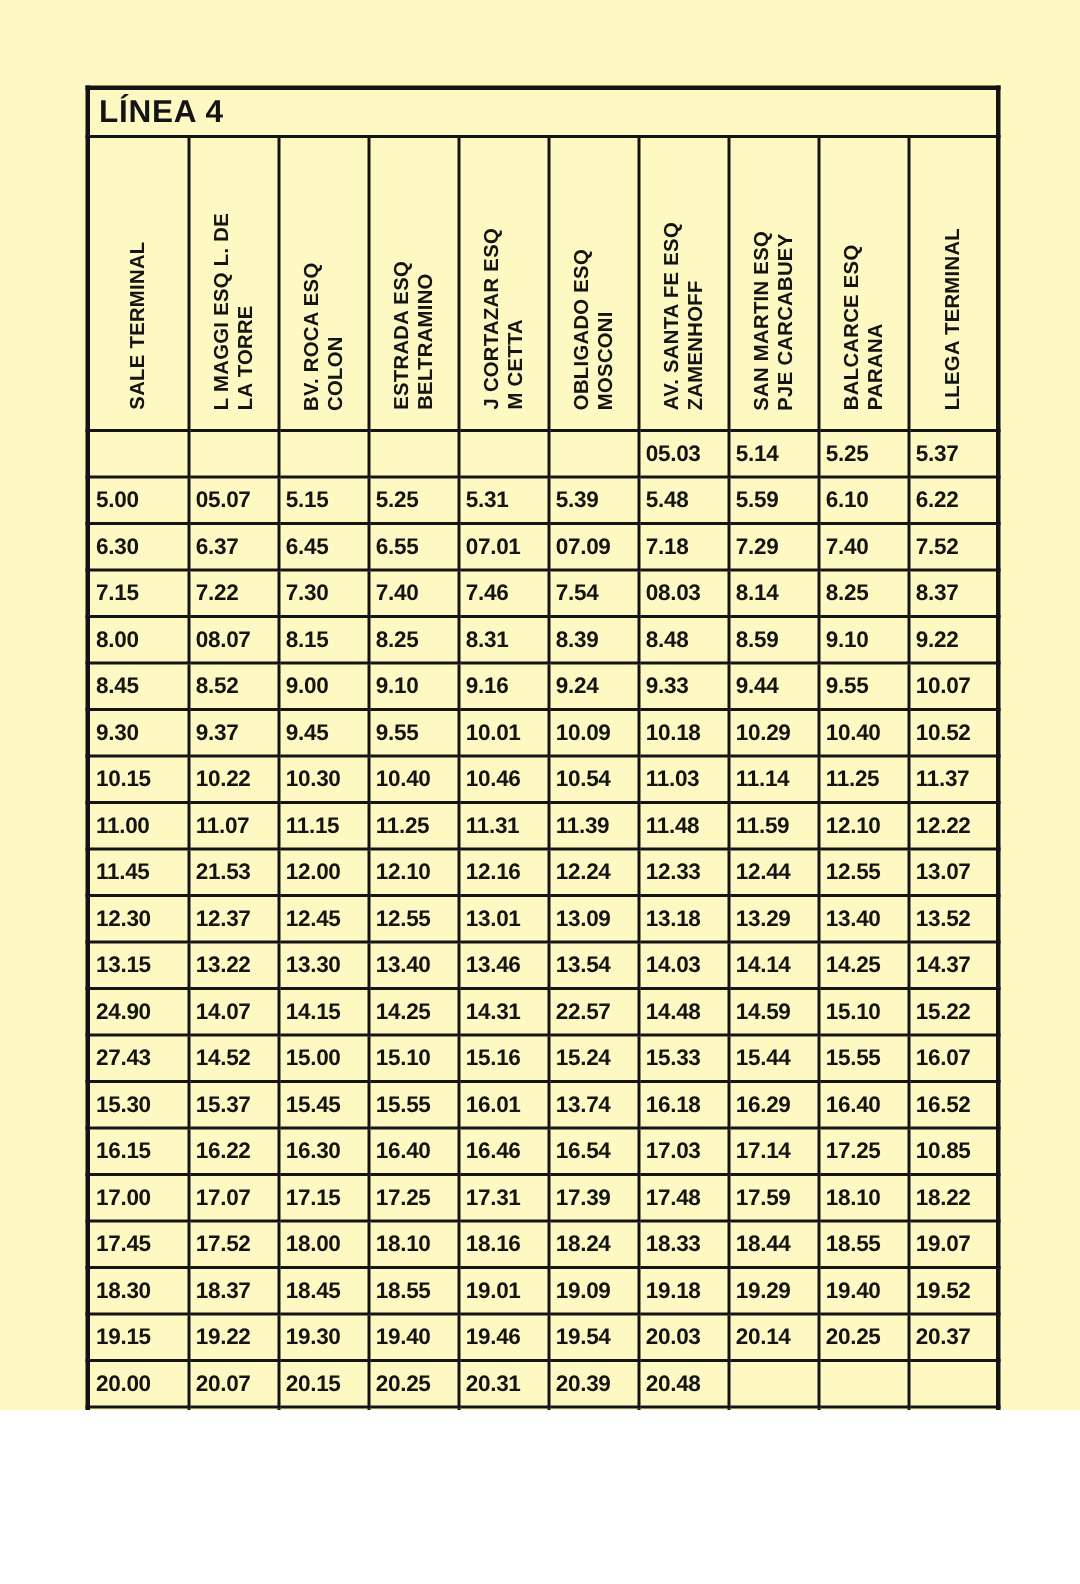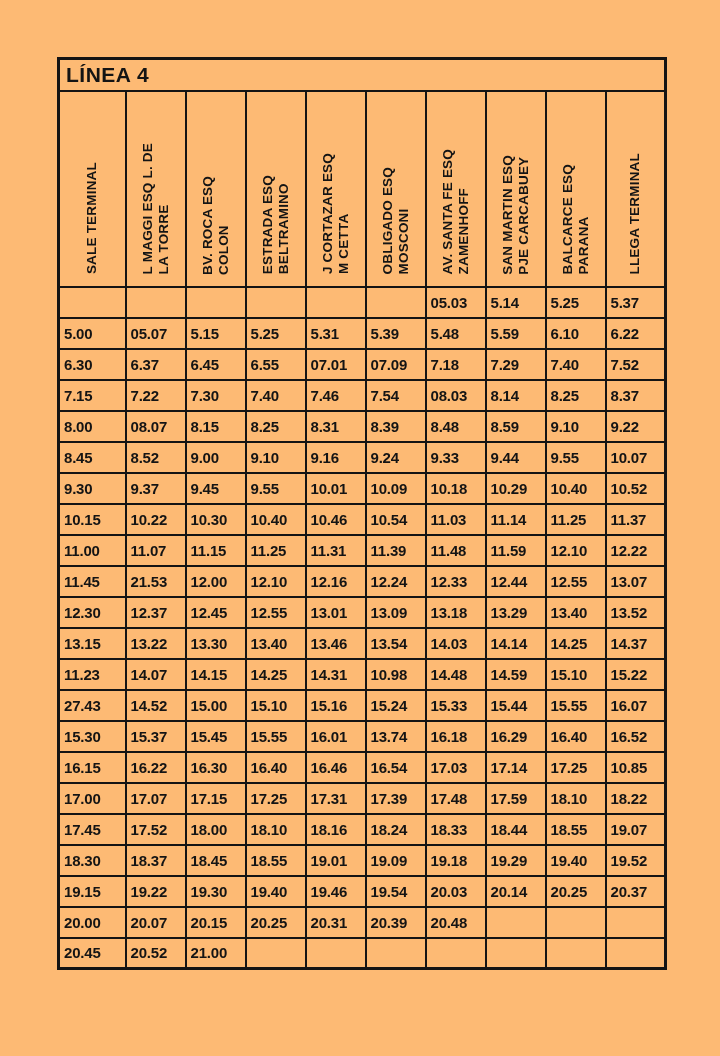--- a/index.html
+++ b/index.html
@@ -4,22 +4,22 @@
 <style>
   html, body {
     margin: 0;
     padding: 0;
     background: #ffffff;
     font-family: "Liberation Sans", "DejaVu Sans", sans-serif;
   }
   .page {
     position: relative;
     width: 720px;
-    height: 1056px;
-    background: #fdba74;
+    height: 940px;
+    background: #fef9c3;
     overflow: hidden;
   }
   table.timetable {
     position: absolute;
     left: 57px;
     top: 57px;
     width: 610px;
     border-collapse: collapse;
     table-layout: fixed;
     border: 3px solid #141414;
@@ -250,26 +250,26 @@
           <td>13.30</td>
           <td>13.40</td>
           <td>13.46</td>
           <td>13.54</td>
           <td>14.03</td>
           <td>14.14</td>
           <td>14.25</td>
           <td>14.37</td>
         </tr>
         <tr>
-          <td>11.23</td>
+          <td>24.90</td>
           <td>14.07</td>
           <td>14.15</td>
           <td>14.25</td>
           <td>14.31</td>
-          <td>10.98</td>
+          <td>22.57</td>
           <td>14.48</td>
           <td>14.59</td>
           <td>15.10</td>
           <td>15.22</td>
         </tr>
         <tr>
           <td>27.43</td>
           <td>14.52</td>
           <td>15.00</td>
           <td>15.10</td>

